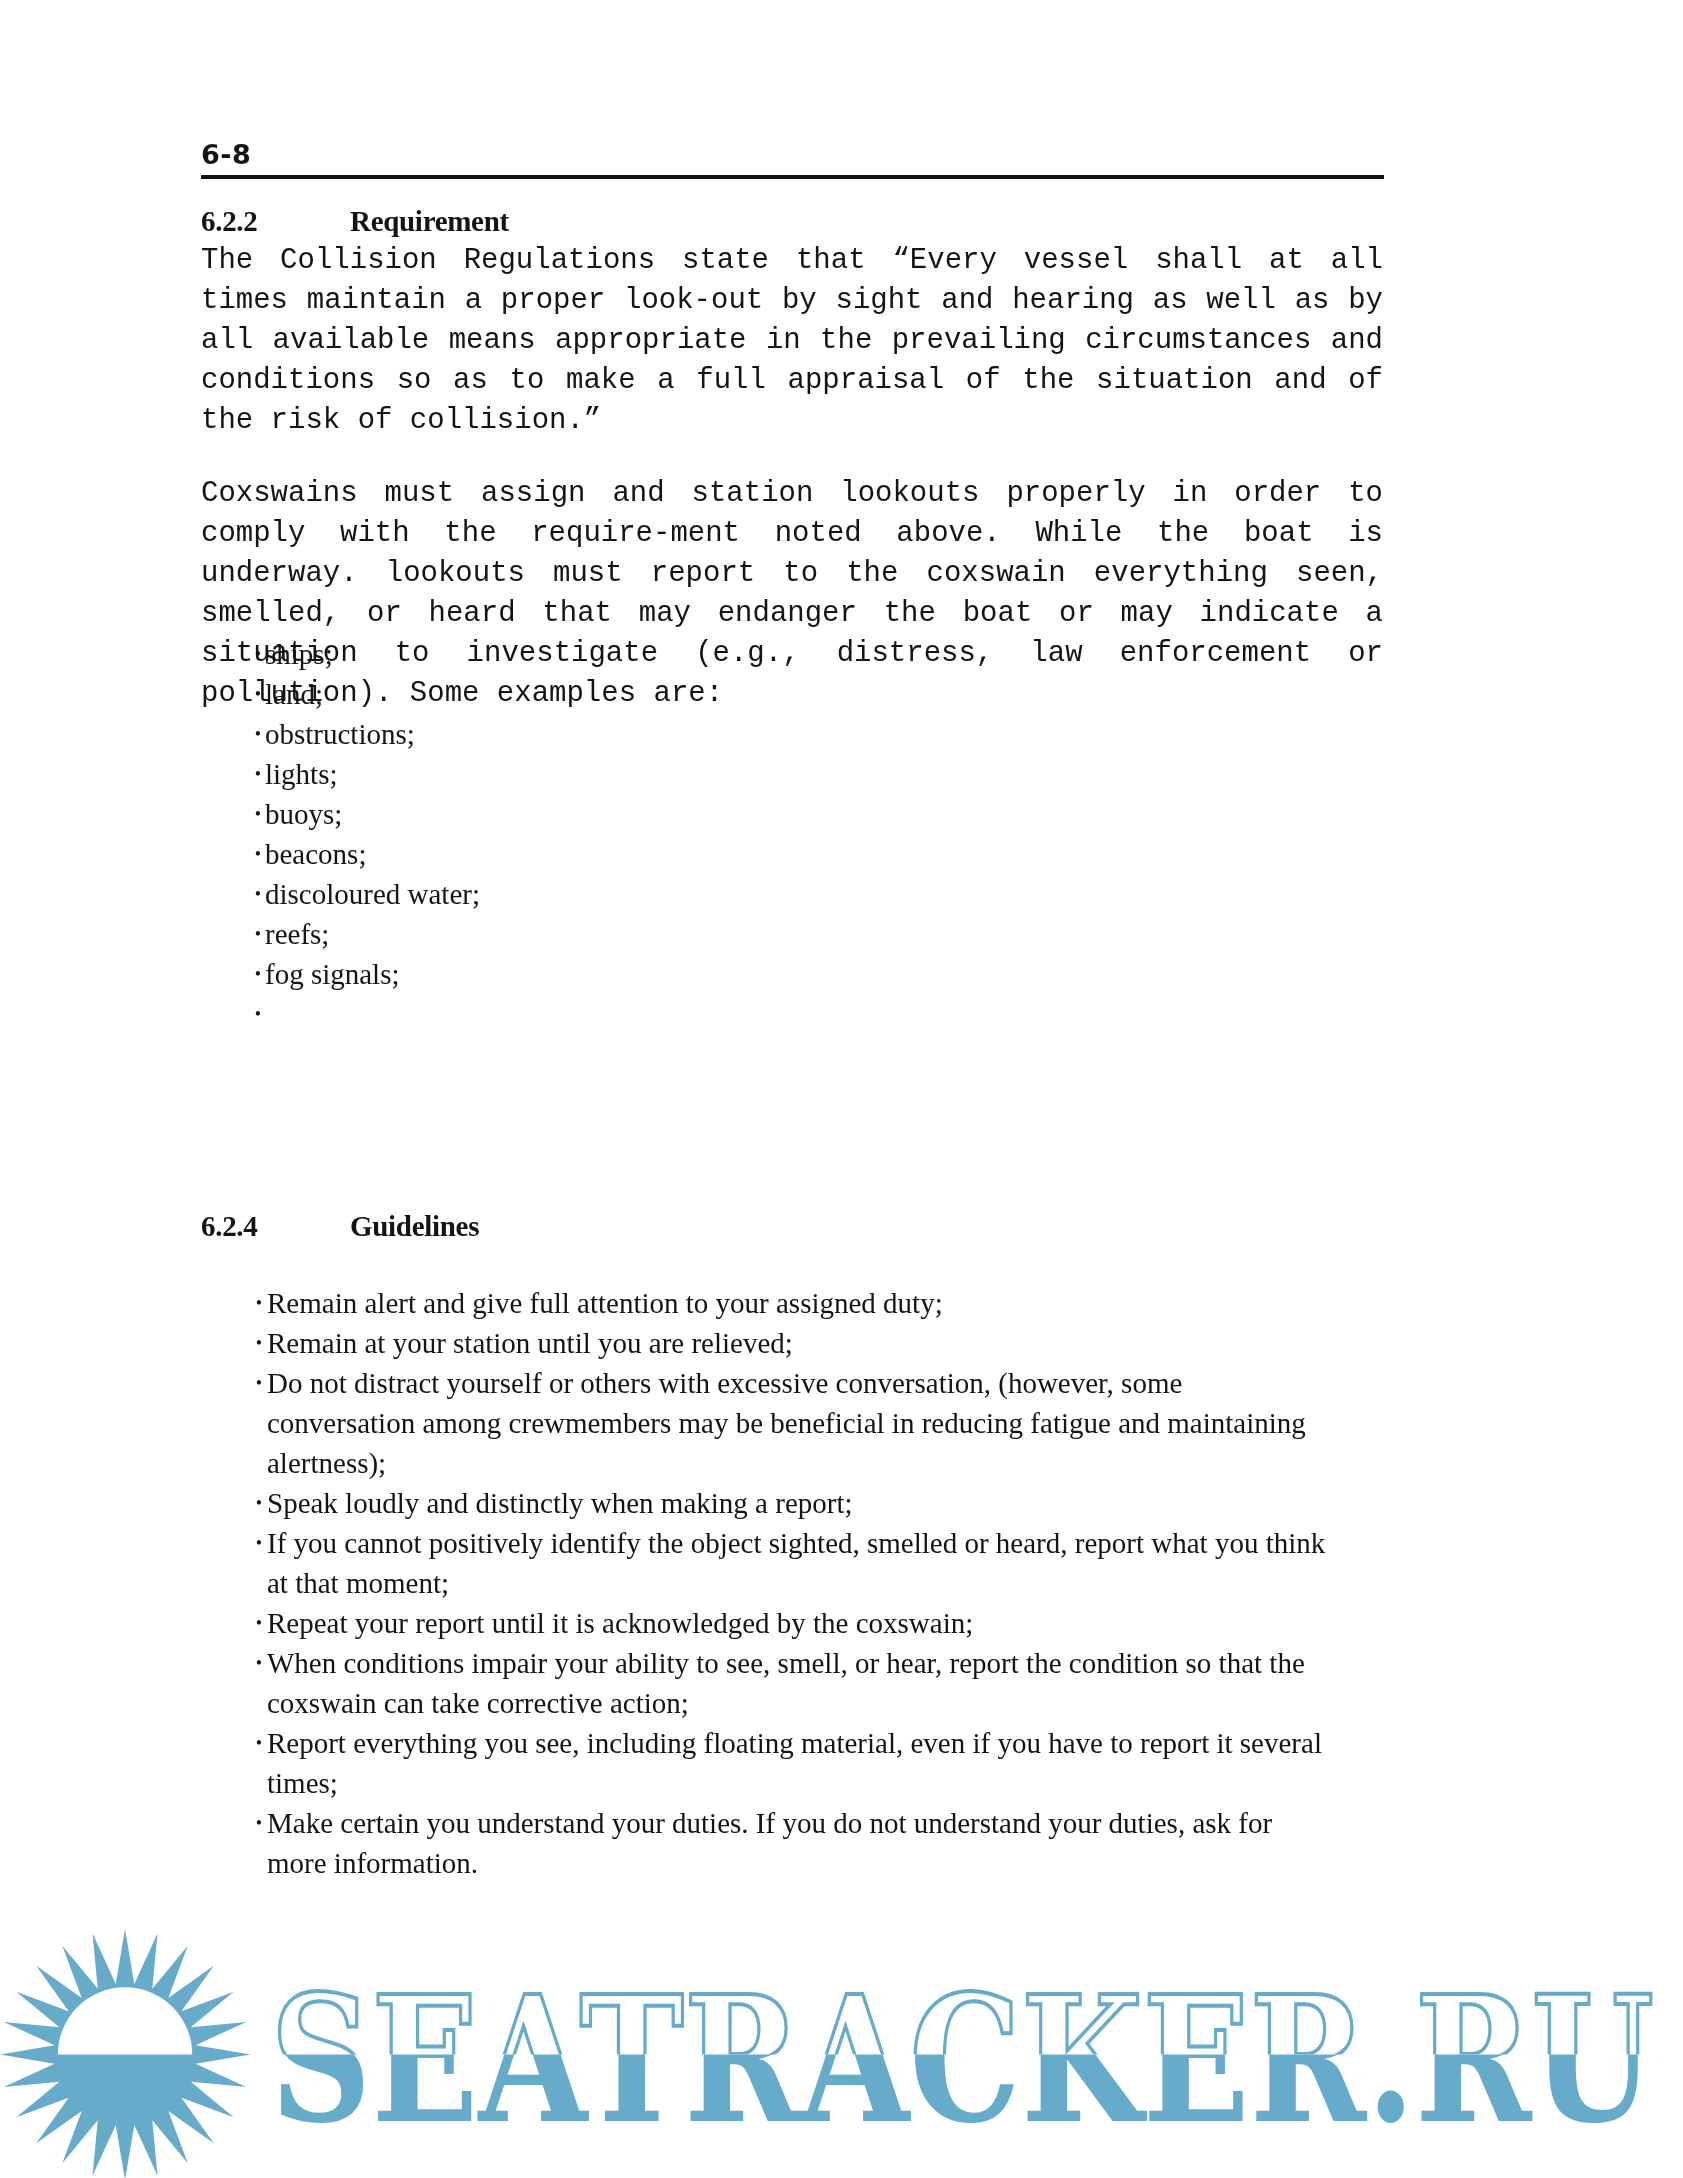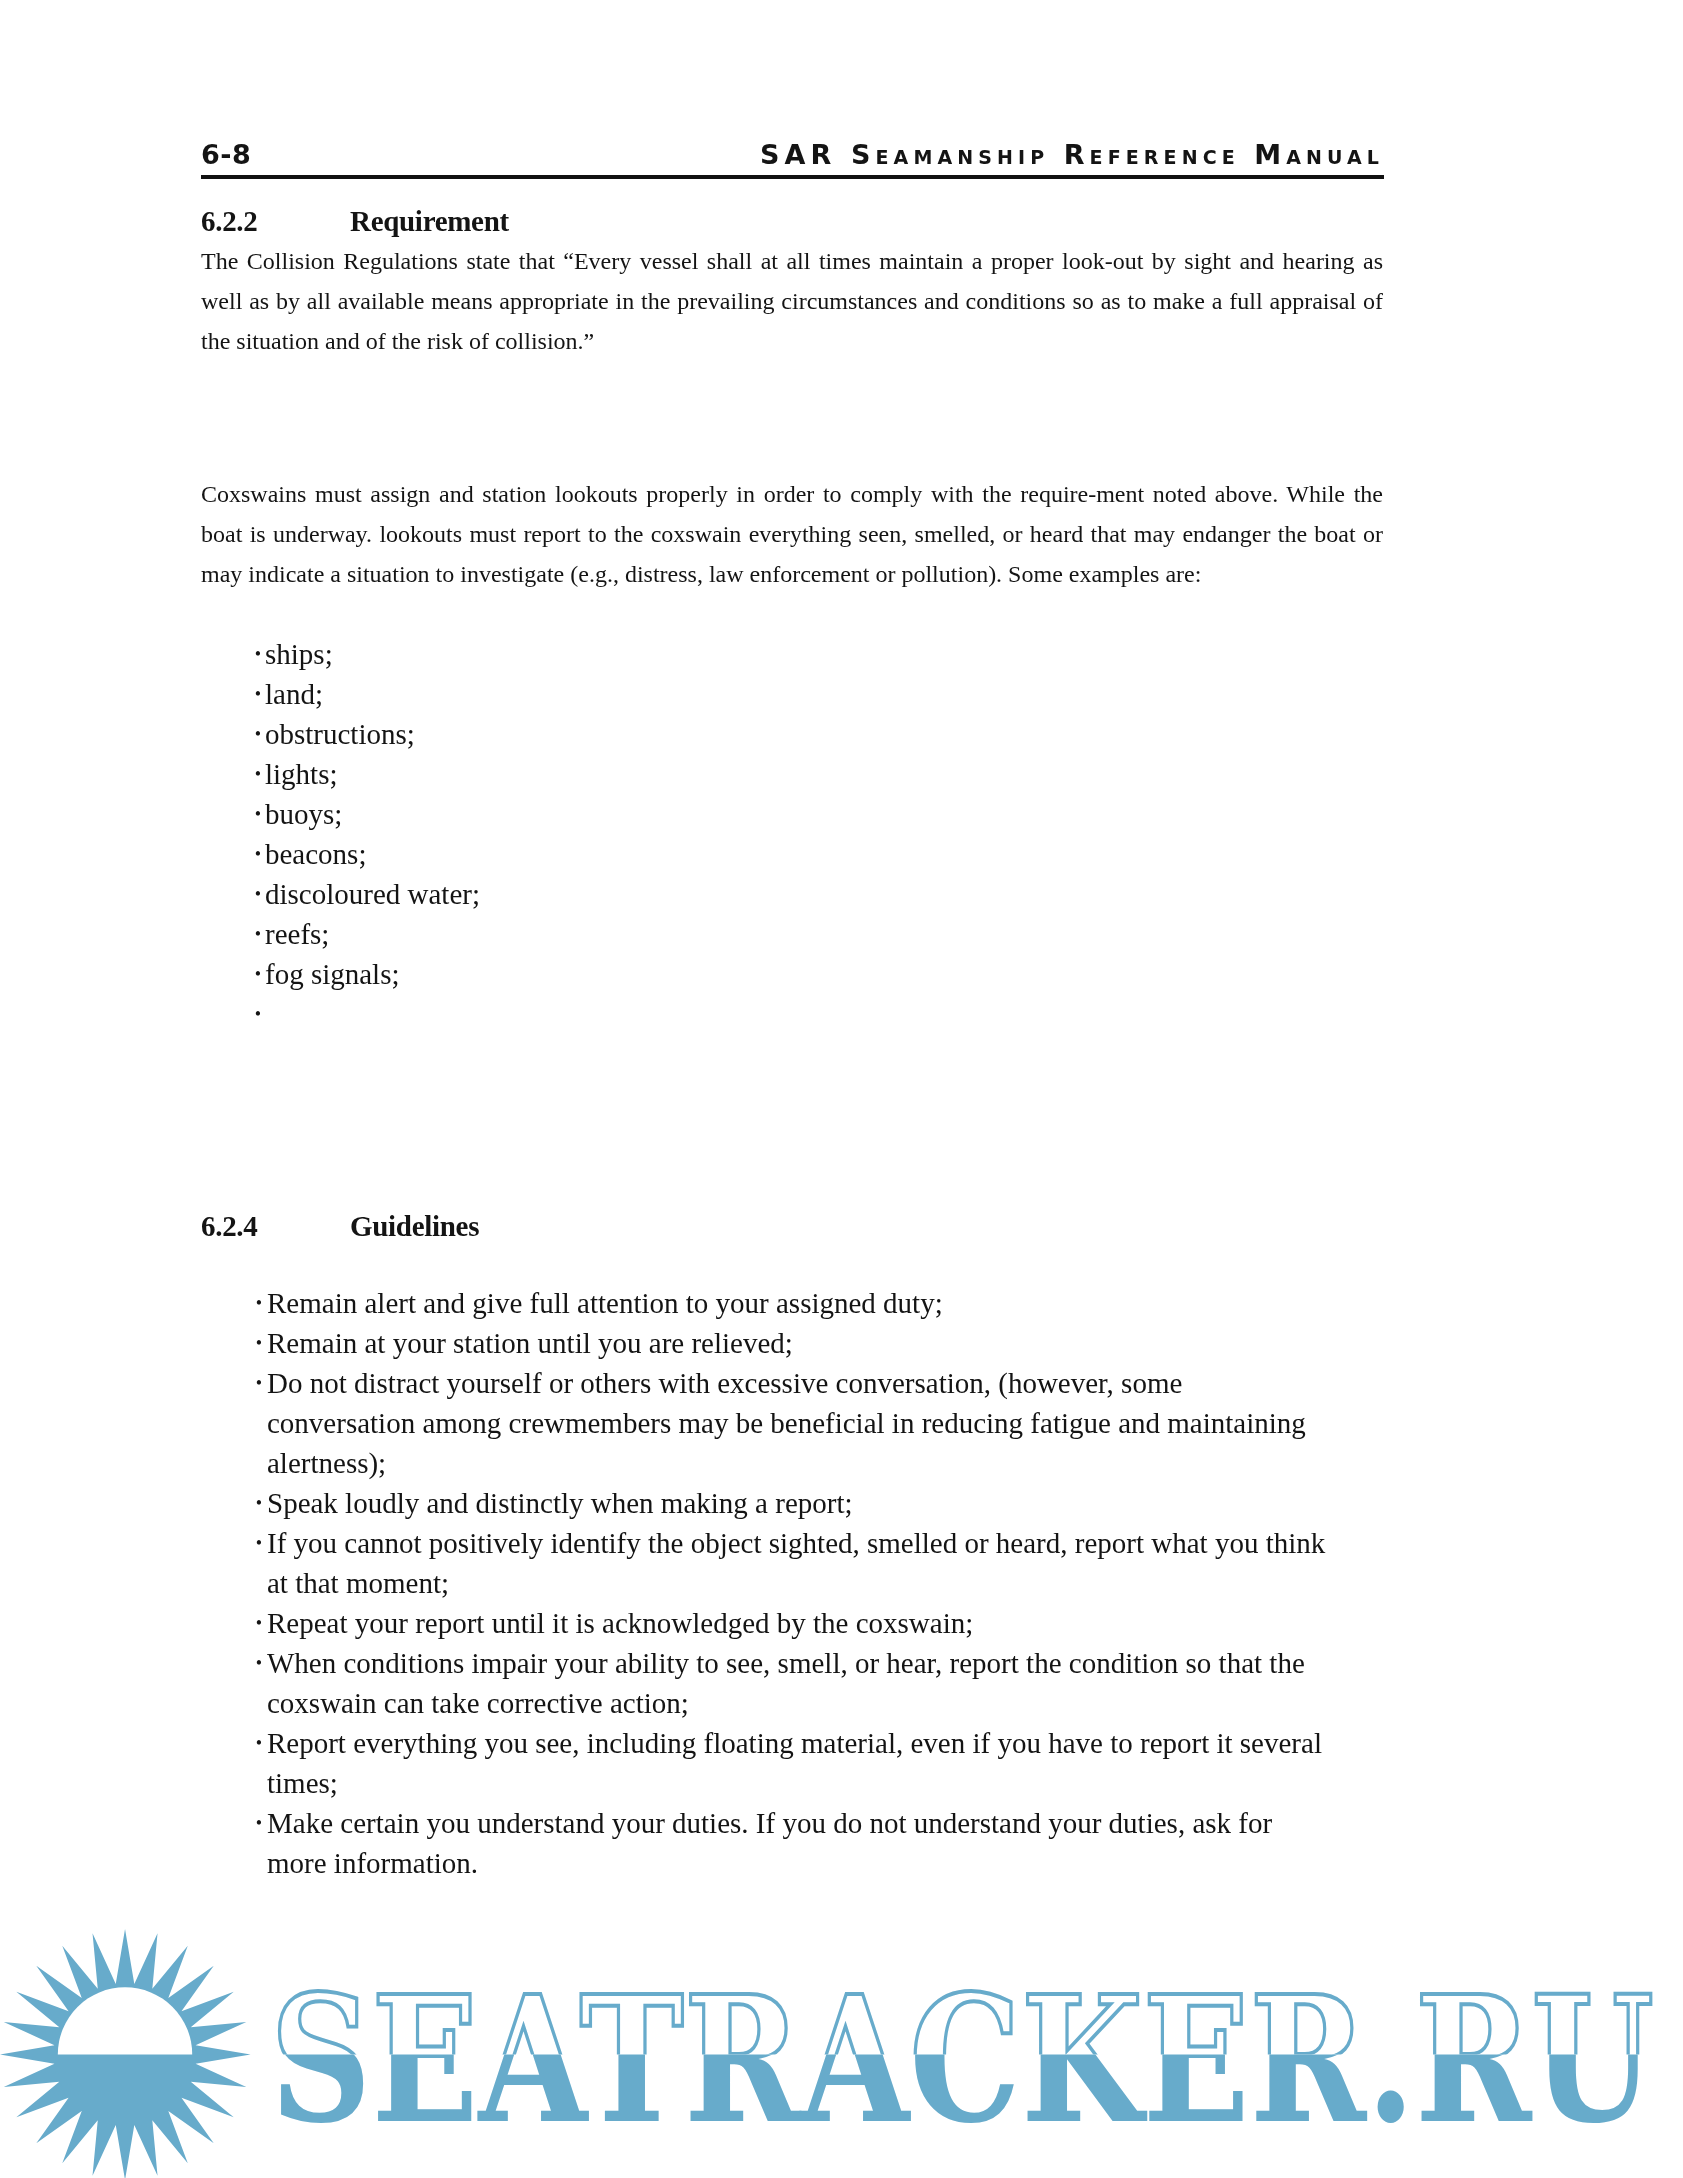--- a/index.html
+++ b/index.html
@@ -9,41 +9,40 @@
   
   .run-head { position: absolute; left: 201px; top: 135px; width: 1183px; height: 40px; }
   .page-num { position: absolute; left: 0; top: 0; font-family: "DejaVu Sans", sans-serif; font-weight: bold; font-size: 27px; line-height: 40px; letter-spacing: 0.5px; }
   .run-title { position: absolute; right: 0; top: 0; font-family: "DejaVu Sans", sans-serif; font-weight: bold; font-size: 27px; line-height: 40px; font-variant: small-caps; letter-spacing: 5.1px; }
   .rule { position: absolute; left: 201px; top: 175px; width: 1183px; height: 4px; background: #111; }
 
   
   .block { position: absolute; left: 201px; width: 1182px; }
   .h { font-family: Liberation Serif, serif; font-weight: bold; font-size: 29px; line-height: 40px; height: 40px; white-space: nowrap; letter-spacing: -0.3px; }
   .h .num { display: inline-block; width: 149px; }
-  .p { font-family: Liberation Serif, serif; font-size: 24px; line-height: 40px; text-align: justify; text-align-last: left; margin: 0; }
+  .p { font-family: Liberation Mono, monospace; font-size: 29px; line-height: 40px; text-align: justify; text-align-last: left; margin: 0; }
   .note { font-style: italic; }
   ul.bul { list-style: none; margin: 0; padding: 0; font-family: "Liberation Serif", serif; font-size: 29px; line-height: 40px; }
   ul.bul li { position: relative; padding-left: 64px; }
   ul.bul li .dot { position: absolute; left: 52px; top: 0; width: 10px; text-align: center; font-size: 18px; }
   ul.bul.wide li { padding-left: 66px; }
   ul.bul.wide li .dot { left: 53px; }
   .g-list { width: 1129px; }
   .g-list li .txt { display: block; width: 1064px; }
 
   
   .wm { position: absolute; left: 0; top: 1926px; width: 1683px; height: 252px; }
 </style>
 </head>
 <body>
 
 <div class="page">
 
   <div class="run-head">
     <span class="page-num">6-8</span>
-    <span class="run-title">SAR Seamanship Reference Manual</span>
   </div>
   <div class="rule"></div>
 
   <div class="block h" style="top:201px">
     <span class="num">6.2.2</span><span>Requirement</span>
   </div>
   <p class="block p" style="top:241px">The Collision Regulations state that “Every vessel shall at all times maintain a proper look-out by sight and hearing as well as by all available means appropriate in the prevailing circumstances and conditions so as to make a full appraisal of the situation and of the risk of collision.”</p>
 
   <p class="block p" style="top:474px">Coxswains must assign and station lookouts properly in order to comply with the require-ment noted above. While the boat is underway. lookouts must report to the coxswain everything seen, smelled, or heard that may endanger the boat or may indicate a situation to investigate (e.g., distress, law enforcement or pollution). Some examples are:</p>
 

